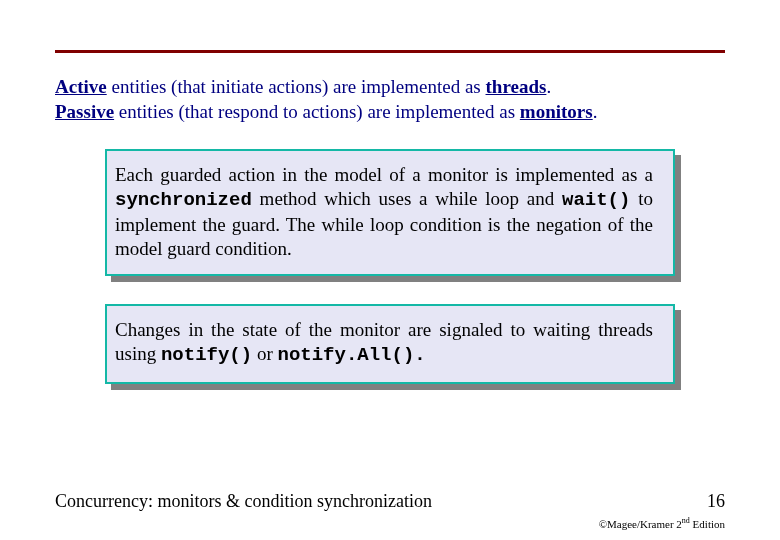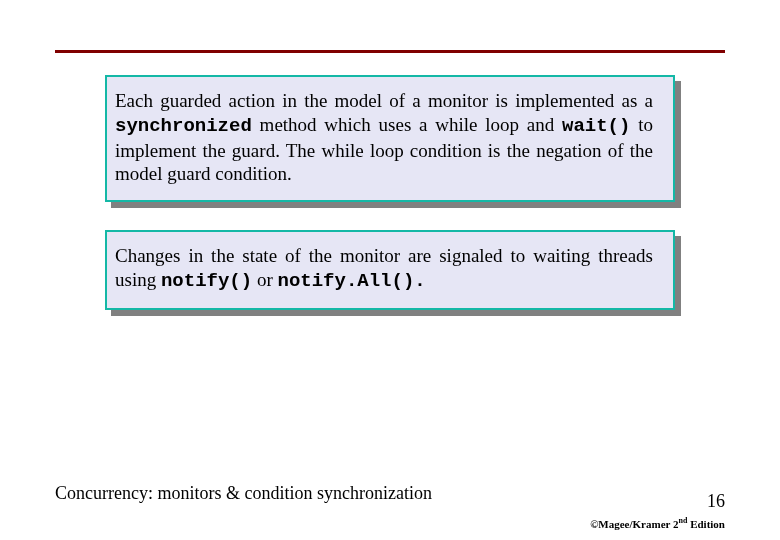--- a/index.html
+++ b/index.html
@@ -62,37 +62,40 @@
   }
 
   .footer {
     position: absolute;
     left: 55px; right: 55px;
     bottom: 28px;
     font-size: 18px;
     color: #000;
   }
   .footer-left { float: left; }
-  .footer-right { float: right; margin-top: 8px; }
+  .footer-right { float: right; }
   .copyright {
     position: absolute;
     right: 55px;
     bottom: 10px;
     font-size: 11px;
     color: #000;
-    font-weight: bold;
   }
   .copyright sup { font-size: 8px; }
 </style>
 </head>
 <body>
 
 <div class="slide">
   <div class="rule"></div>
 
+  <div class="intro">
+    <span class="bold uline">Active</span><span> entities (that initiate actions) are implemented as </span><span class="bold uline">threads</span><span>.</span><br>
+    <span class="bold uline">Passive</span><span> entities (that respond to actions) are implemented as </span><span class="bold uline">monitors</span><span>.</span>
+  </div>
 
   <div class="box-wrap">
     <div class="box-shadow"></div>
     <div class="box">
       <p>
         <span>Each guarded action in the model of a monitor is implemented as a </span><span class="mono">synchronized</span><span> method which uses a while loop and </span><span class="mono">wait()</span><span> to implement the guard. The while loop condition is the negation of the model guard condition.</span>
       </p>
     </div>
   </div>
 

